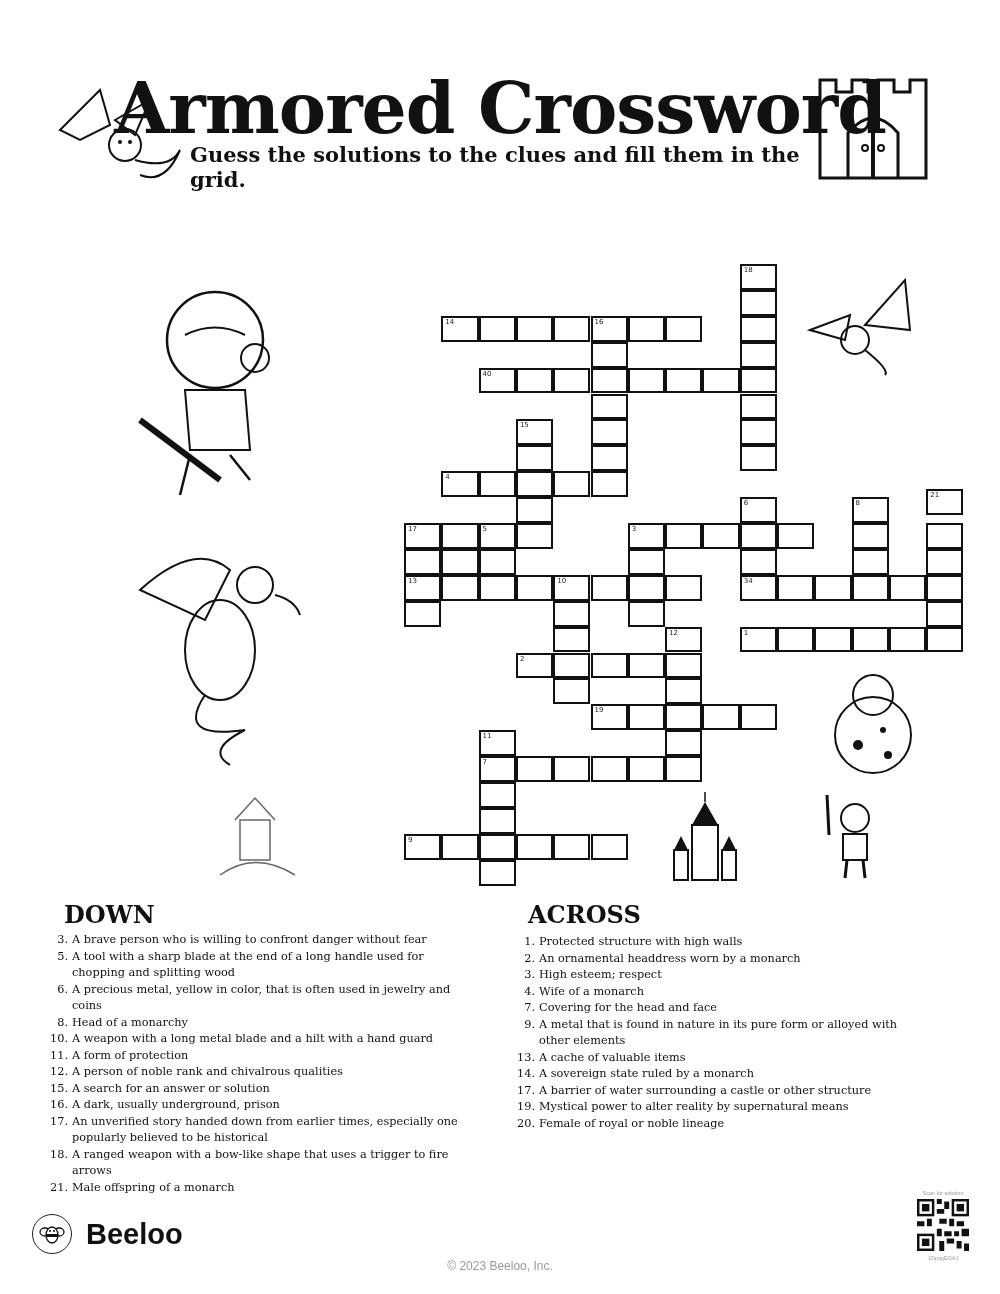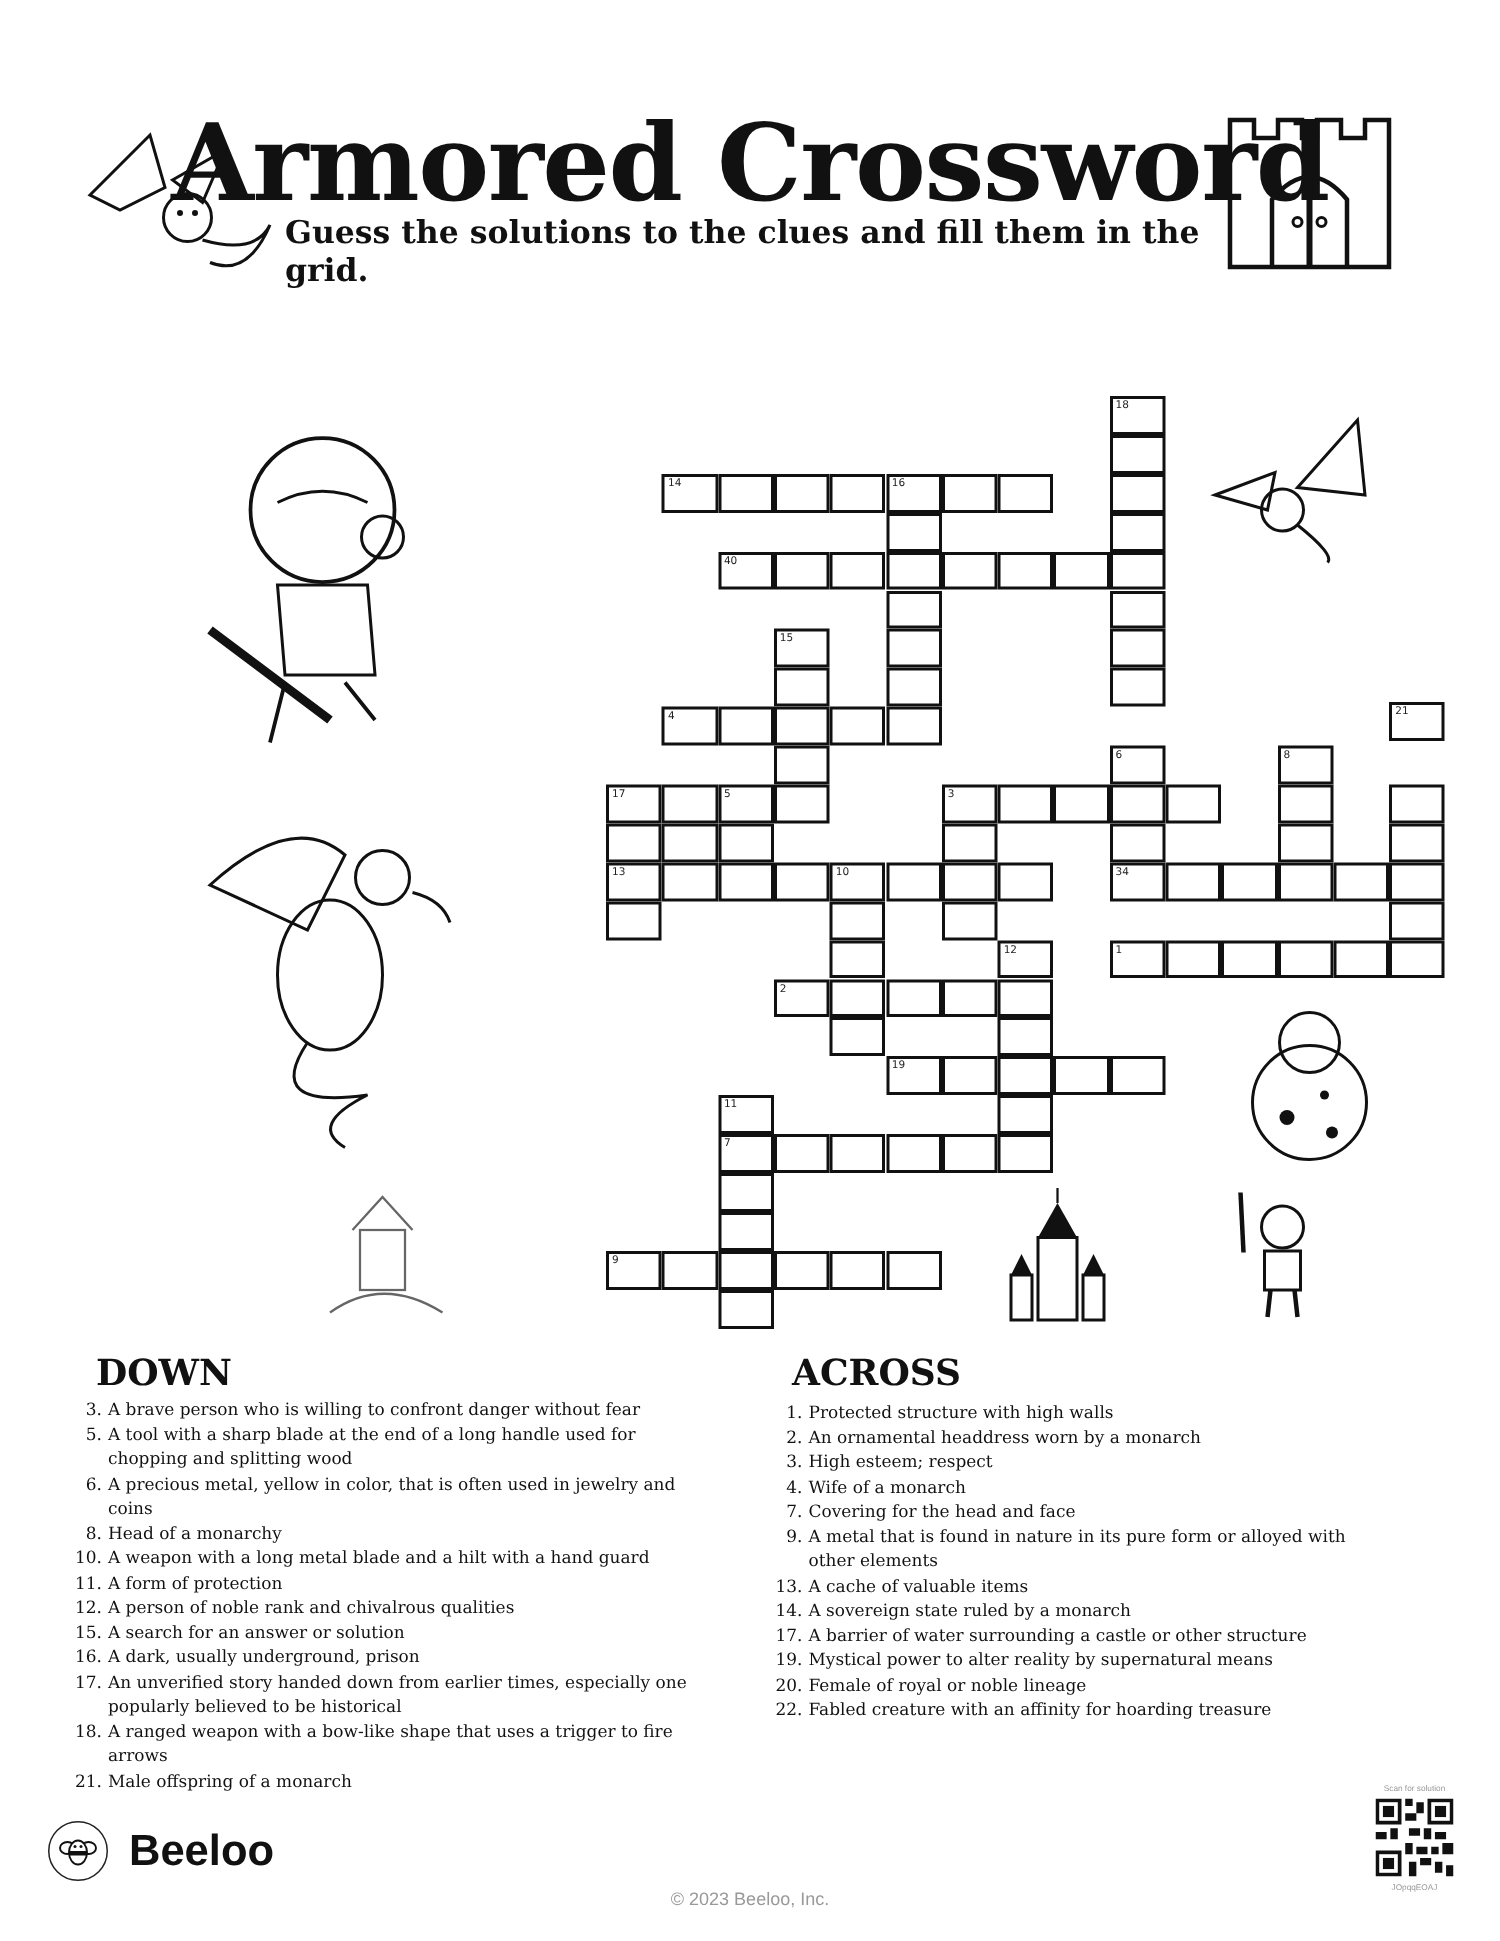--- a/index.html
+++ b/index.html
@@ -137,21 +137,21 @@
     <div class="cell" style="left: 516.9px; top: 472.2px;"></div>
     <div class="cell" style="left: 554.2px; top: 472.2px;"></div>
     <div class="cell" style="left: 591.5px; top: 472.2px;"></div>
     <div class="cell" style="left: 516.9px; top: 498.1px;"></div>
     <div class="cell" style="left: 740.7px; top: 498.1px;">
       <span class="num">6</span>
     </div>
     <div class="cell" style="left: 852.6px; top: 498.1px;">
       <span class="num">8</span>
     </div>
-    <div class="cell" style="left: 927.2px; top: 469px; padding-left: 24px;">
+    <div class="cell" style="left: 927.2px; top: 490px; padding-left: 24px;">
       <span class="num">21</span>
     </div>
     <div class="cell" style="left: 405px; top: 524px;">
       <span class="num">17</span>
     </div>
     <div class="cell" style="left: 442.3px; top: 524px;"></div>
     <div class="cell" style="left: 479.6px; top: 524px;">
       <span class="num">5</span>
     </div>
     <div class="cell" style="left: 516.9px; top: 524px;"></div>
@@ -338,24 +338,20 @@
       <span class="n">17.</span>
       <span class="t">A barrier of water surrounding a castle or other structure</span>
     </div>
     <div class="clue">
       <span class="n">19.</span>
       <span class="t">Mystical power to alter reality by supernatural means</span>
     </div>
     <div class="clue">
       <span class="n">20.</span>
       <span class="t">Female of royal or noble lineage</span>
-    </div>
-    <div class="clue">
-      <span class="n">22.</span>
-      <span class="t">Fabled creature with an affinity for hoarding treasure</span>
     </div>
   </div>
 
 <div class="logo">
   <div class="badge">
     <svg width="28" height="28" viewBox="0 0 28 28">
       <ellipse cx="7" cy="12" rx="5" ry="4" fill="none" stroke="#111" stroke-width="1.3"></ellipse>
       <ellipse cx="21" cy="12" rx="5" ry="4" fill="none" stroke="#111" stroke-width="1.3"></ellipse>
       <ellipse cx="14" cy="15" rx="6" ry="8" fill="#fff" stroke="#111" stroke-width="1.3"></ellipse>
       <rect x="8" y="14" width="12" height="3" fill="#111"></rect>

